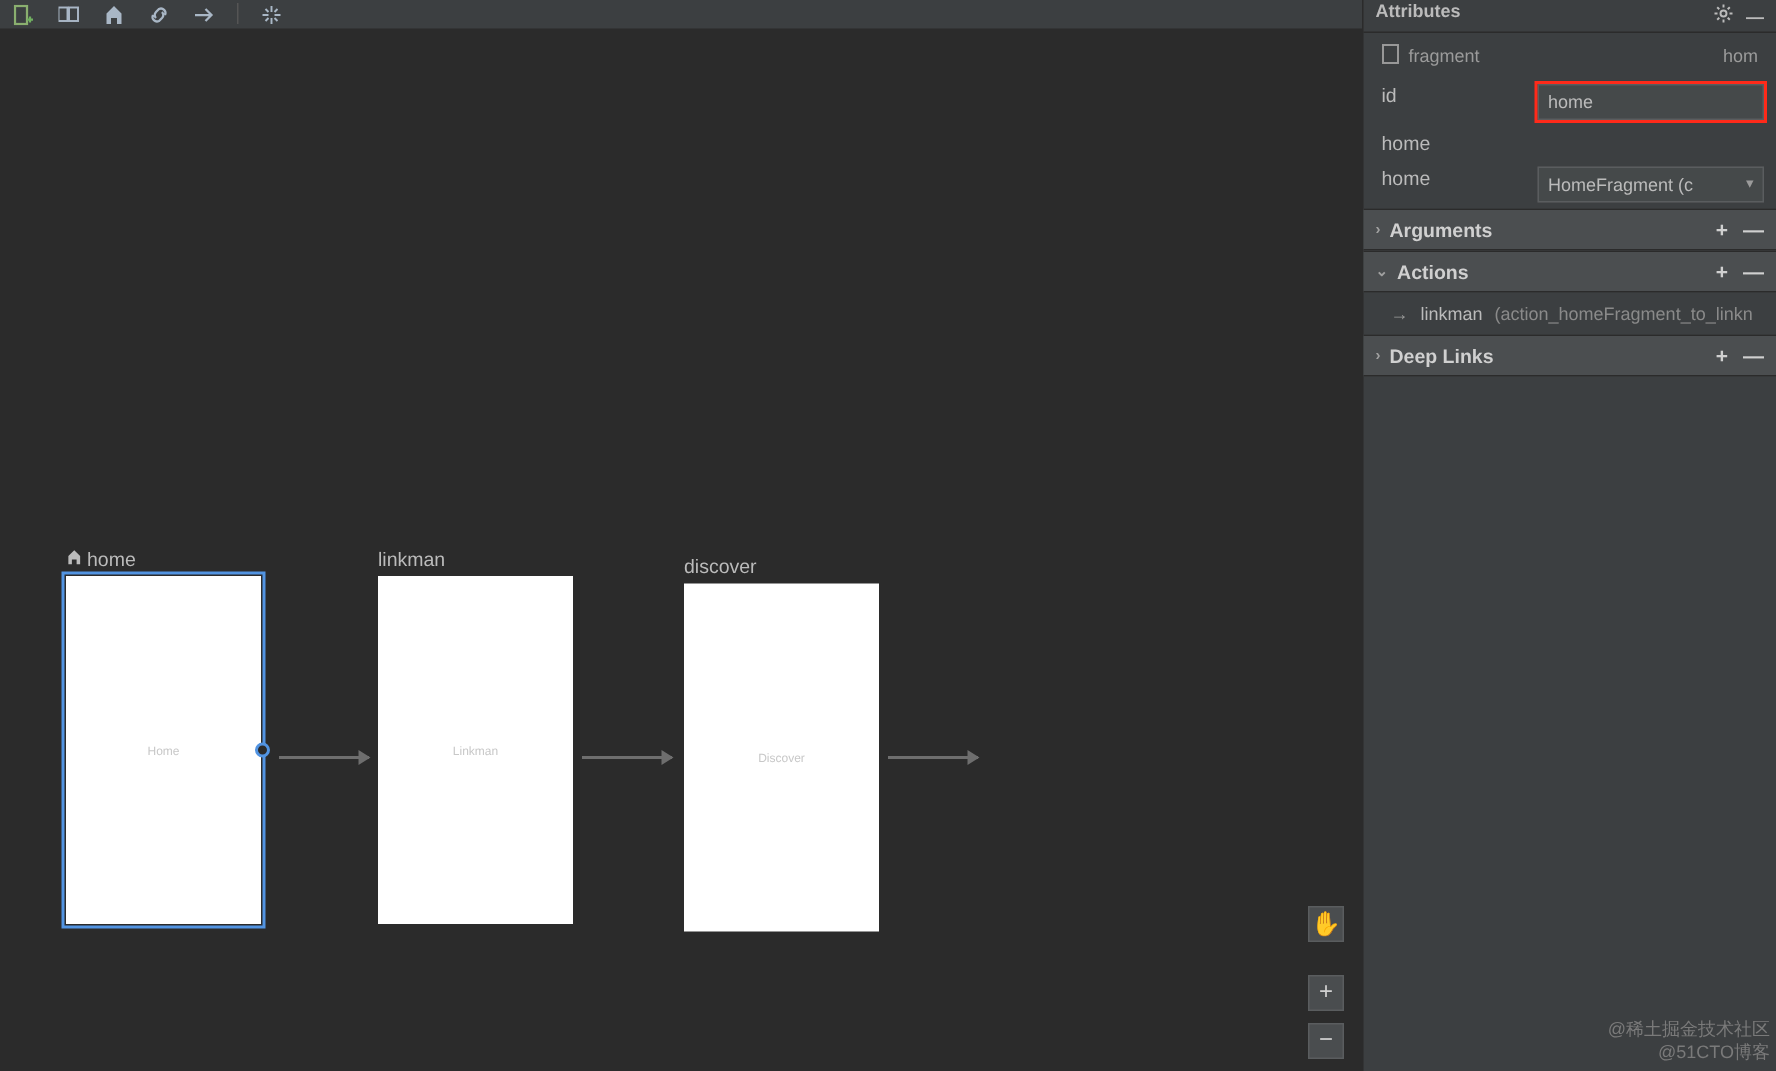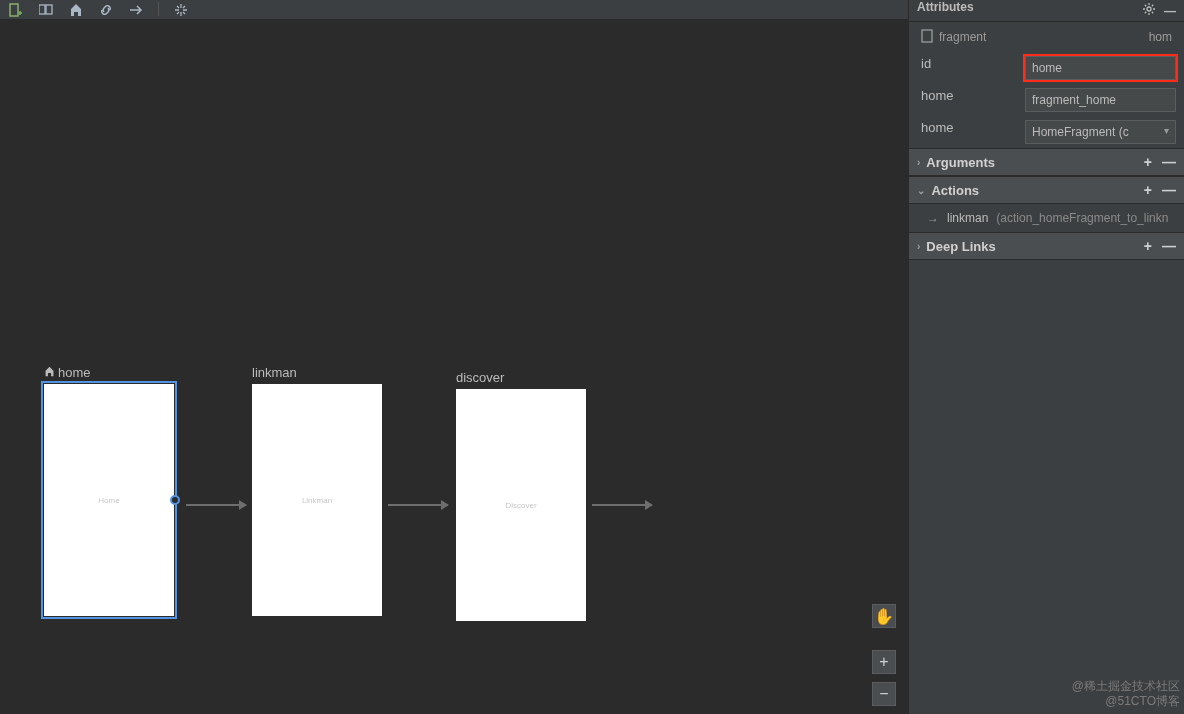--- a/index.html
+++ b/index.html
@@ -354,23 +354,20 @@
   </div>
 
   <div class="attr-field">
     <div class="flabel">id</div>
     <div class="finput highlight">
         <span>home</span>
       </div>
   </div>
   <div class="attr-field">
     <div class="flabel">home</div>
-    <div class="finput">
-        <span>fragment_home</span>
-      </div>
   </div>
   <div class="attr-field">
     <div class="flabel">home</div>
     <div class="finput dropdown">
         <span>HomeFragment (c</span>
       </div>
   </div>
 
   <div class="section-h">
     <div class="sh-left">

